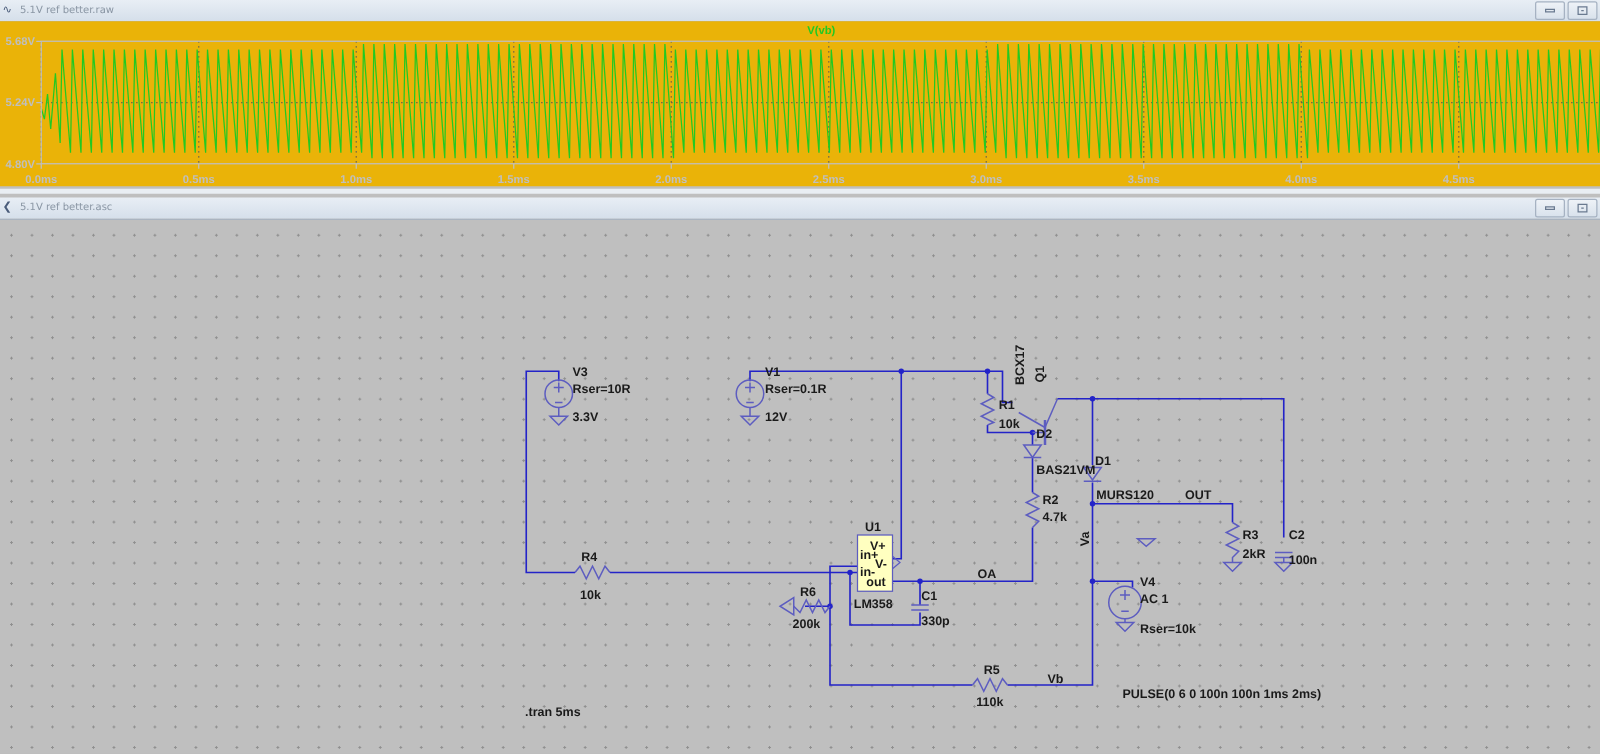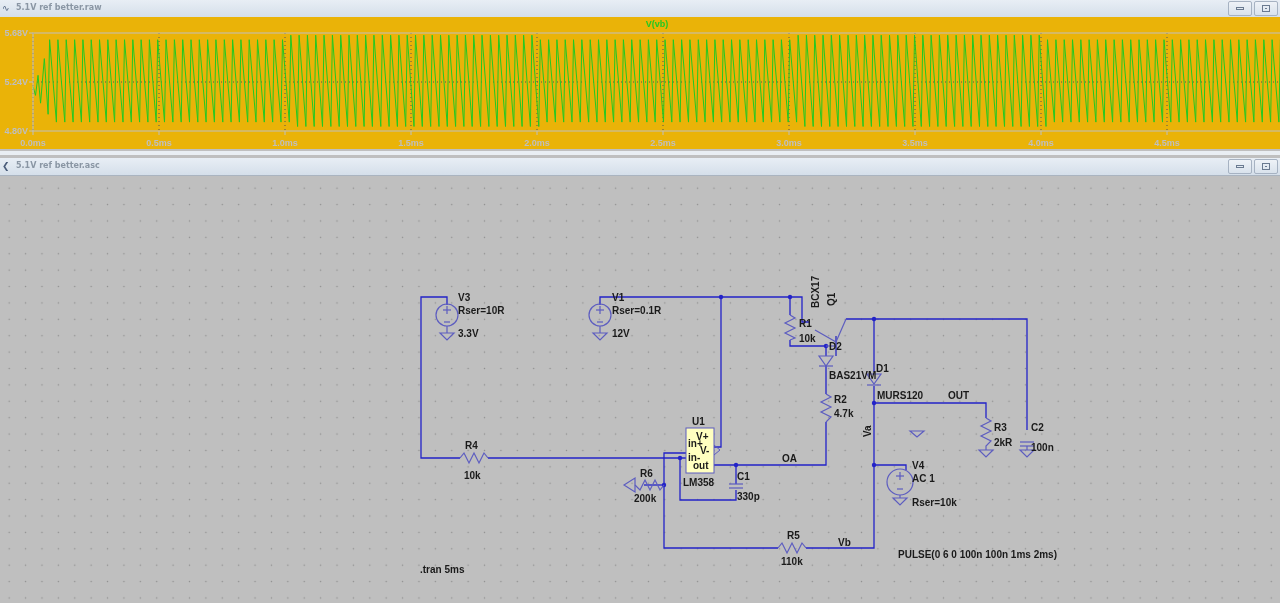--- a/index.html
+++ b/index.html
@@ -1,18 +1,18 @@
 <!DOCTYPE html>
 <html><head>
 <meta charset="utf-8">
 <style>
   html,body{margin:0;padding:0;}
   body{width:1280px;height:603px;overflow:hidden;background:#bfbfbf;font-family:"DejaVu Sans",sans-serif;position:relative;}
   .titlebar{position:absolute;left:0;width:1280px;height:17px;background:linear-gradient(#e8eef5,#d5dfea);border-bottom:1px solid #aab4c0;}
-  .titlebar .ttl{position:absolute;left:16px;top:3px;font-size:8px;color:#8a96a4;font-weight:bold;}
+  .titlebar .ttl{position:absolute;left:16px;top:3px;font-size:8px;color:#8a96a4;}
   .titlebar .appicon{position:absolute;left:2px;top:3px;width:11px;height:10px;font-size:9px;color:#4a5c7a;line-height:10px;}
   .winbtn{position:absolute;top:1px;width:22px;height:13px;border:1px solid #a6b2c2;border-radius:2px;background:linear-gradient(#eef2f7,#d9e2ec);}
   .winbtn .g{position:absolute;left:7px;top:5px;width:8px;height:3px;border:1px solid #6a7a90;box-sizing:border-box;}
   .winbtn .r{position:absolute;left:7px;top:3px;width:8px;height:7px;border:1px solid #6a7a90;box-sizing:border-box;}
   .winbtn .r::after{content:"";position:absolute;left:2px;top:2px;width:2px;height:1px;background:#6a7a90;}
   #plotwin{position:absolute;left:0;top:17px;width:1280px;height:132px;background:#eab308;}
   #plotsvg{position:absolute;left:0;top:0;}
   .sep{position:absolute;left:0;top:151px;width:1280px;height:4px;background:#e9eef3;}
   #schem{position:absolute;left:0;top:176px;width:1280px;height:427px;background-color:#bfbfbf;
     background-image:radial-gradient(circle,#8f8f8f 0.8px,transparent 1px);background-size:16.4px 16.4px;background-position:1px 4px;}

